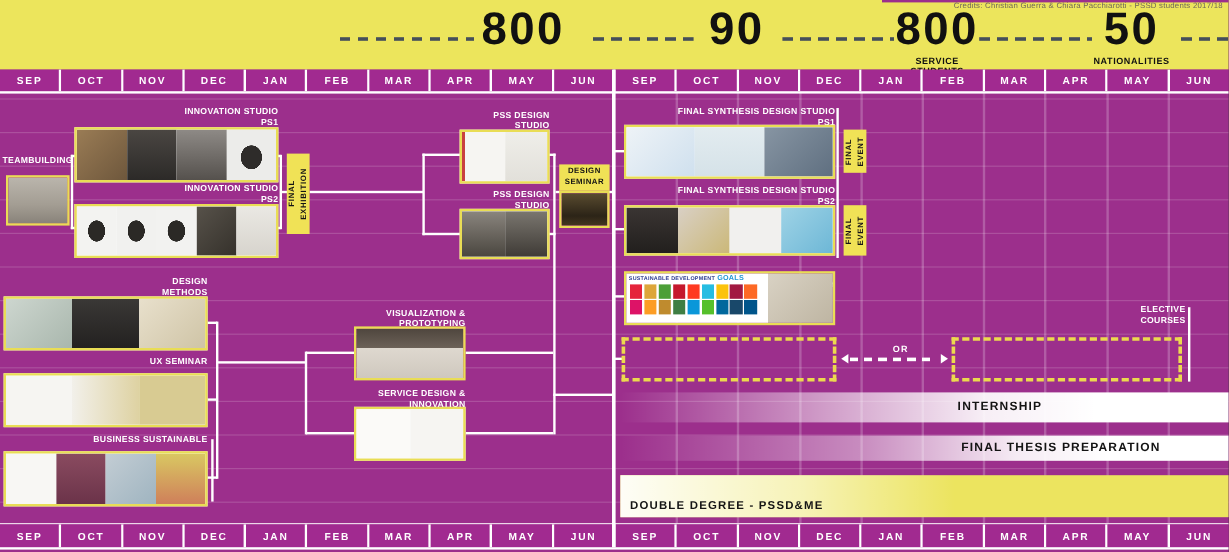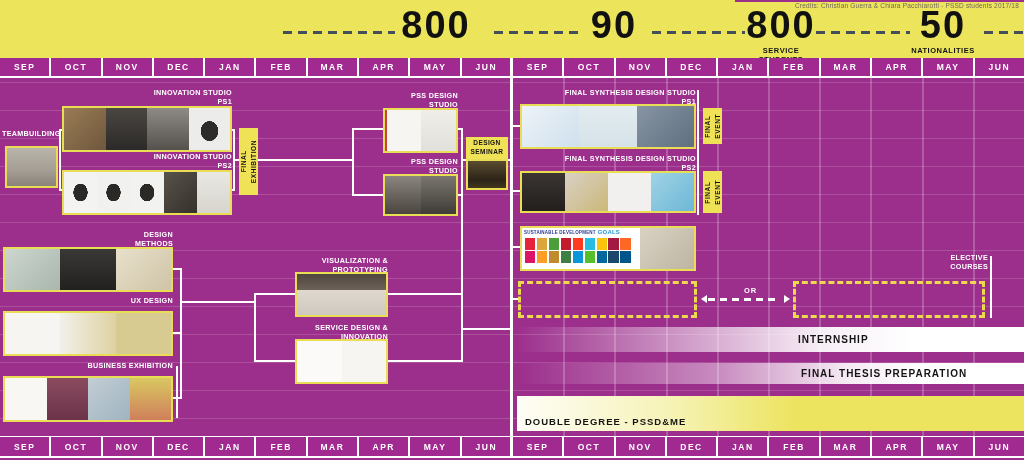--- a/index.html
+++ b/index.html
@@ -258,29 +258,29 @@
 
   <div class="abs lbl" style="left:100px;top:230px;width:73px;">DESIGN
 METHODS</div>
   <div class="abs strip" style="left:3px;top:247px;width:170px;height:45px;">
 
   <div class="tile" style="background: linear-gradient(135deg, rgb(205, 214, 207), rgb(169, 183, 173));"></div>
       <div class="tile" style="background: linear-gradient(rgb(58, 56, 54), rgb(35, 33, 32));"></div>
       <div class="tile" style="background: linear-gradient(135deg, rgb(232, 224, 204), rgb(207, 196, 166));"></div>
     </div>
 
-  <div class="abs lbl" style="left:3px;top:296px;width:170px;">UX DESIGN</div>
+  <div class="abs lbl" style="left:3px;top:296px;width:170px;">UX SEMINAR</div>
   <div class="abs strip" style="left:3px;top:311px;width:170px;height:45px;">
 
   <div class="tile" style="background: rgb(246, 245, 242);"></div>
       <div class="tile" style="background: linear-gradient(90deg, rgb(242, 240, 234), rgb(222, 210, 162));"></div>
       <div class="tile" style="background: rgb(216, 203, 146);"></div>
     </div>
 
-  <div class="abs lbl" style="left:3px;top:361px;width:170px;">BUSINESS EXHIBITION</div>
+  <div class="abs lbl" style="left:3px;top:361px;width:170px;">BUSINESS SUSTAINABLE</div>
   <div class="abs strip" style="left:3px;top:376px;width:170px;height:46px;">
 
   <div class="tile" style="background: rgb(248, 247, 244);"></div>
       <div class="tile" style="background: linear-gradient(rgb(138, 75, 96), rgb(107, 51, 73));"></div>
       <div class="tile" style="background: linear-gradient(135deg, rgb(195, 205, 212), rgb(159, 180, 192));"></div>
       <div class="tile" style="background: linear-gradient(rgb(217, 200, 98), rgb(207, 127, 90));"></div>
     </div>
 
   <div class="abs lbl" style="left:295px;top:256px;width:93px;">VISUALIZATION &amp;
 PROTOTYPING</div>

